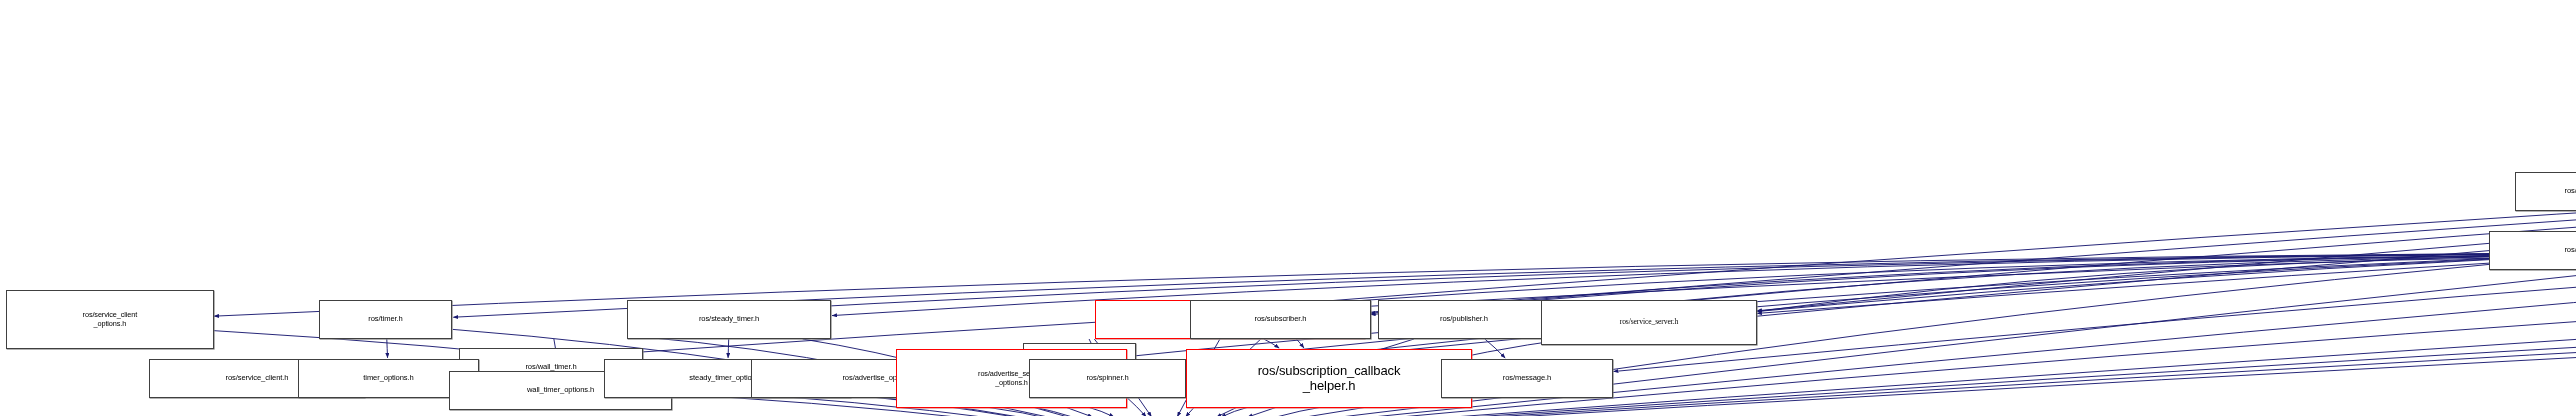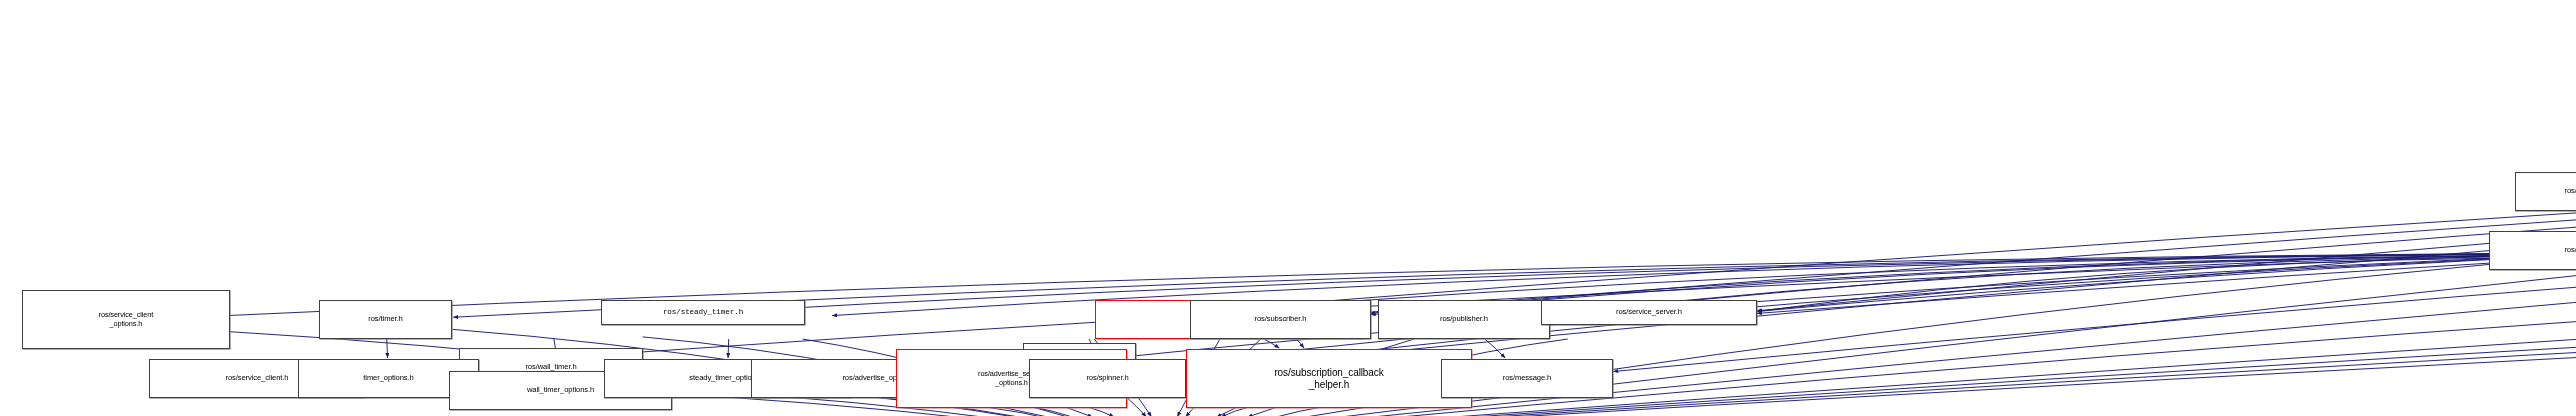--- a/index.html
+++ b/index.html
@@ -158,36 +158,36 @@
         <path d="M1917.0,677.0 Q1933.1,691.4 1949.3,709.3" fill="none" stroke="#191970" stroke-width="1.6" marker-end="url(#arrowhead)"></path>
         <path d="M2122.7,693.0 Q2099.7,698.8 2076.8,709.7" fill="none" stroke="#191970" stroke-width="1.6" marker-end="url(#arrowhead)"></path>
         <path d="M2450.0,667.4 Q2290.5,675.9 2131.0,719.4" fill="none" stroke="#191970" stroke-width="1.6" marker-end="url(#arrowhead)"></path>
         <path d="M1945.6,777.0 Q1936.9,783.7 1928.2,792.3" fill="none" stroke="#191970" stroke-width="1.6" marker-end="url(#arrowhead)"></path>
         <path d="M2004.9,777.0 Q2009.7,784.0 2014.6,792.2" fill="none" stroke="#191970" stroke-width="1.6" marker-end="url(#arrowhead)"></path>
       </g>
   </svg>
   <div id="node-layer">
       <div class="gnode strong" style="left: 2515px; top: 172px; width: 133px; height: 39px;">ros/topic.h</div>
       <div class="gnode strong" style="left: 2489px; top: 231px; width: 212px; height: 39px;">ros/node_handle.h</div>
-      <div class="gnode strong" style="left: 5.9px; top: 290px; width: 208px; height: 59px; font-size: 7.3px; margin-left: 16px;">ros/service_client
+      <div class="gnode strong" style="left: 5.9px; top: 290px; width: 208px; height: 59px; font-size: 7.3px;">ros/service_client
 _options.h</div>
       <div class="gnode strong" style="left: 319px; top: 300px; width: 133px; height: 39px;">ros/timer.h</div>
       <div class="gnode strong" style="left: 459px; top: 300px; width: 184px; height: 39px; margin-top: 48px;">ros/wall_timer.h</div>
-      <div class="gnode strong" style="left: 601px; top: 300px; width: 204px; height: 25px; font-family: Liberation Mono, monospace;">ros/steady_timer.h</div>
+      <div class="gnode strong" style="left: 627px; top: 300px; width: 204px; height: 39px;">ros/steady_timer.h</div>
       <div class="gnode strong" style="left: 1023px; top: 300px; width: 113px; height: 39px; margin-top: 43px;">ros/init.h</div>
       <div class="gnode red strong" style="left: 1095px; top: 300px; width: 270px; height: 39px;">ros/subscribe_options.h</div>
       <div class="gnode strong" style="left: 1190px; top: 300px; width: 181px; height: 39px;">ros/subscriber.h</div>
       <div class="gnode strong" style="left: 1378px; top: 300px; width: 172px; height: 39px; text-align: center;">ros/publisher.h</div>
-      <div class="gnode strong" style="left: 1541px; top: 300px; width: 216px; height: 25px;">ros/service_server.h</div>
+      <div class="gnode strong" style="left: 1541px; top: 300px; width: 216px; height: 45px; font-family: Liberation Serif, serif;">ros/service_server.h</div>
       <div class="gnode strong" style="left: 149px; top: 359px; width: 216px; height: 39px;">ros/service_client.h</div>
       <div class="gnode strong" style="left: 298px; top: 359px; width: 181px; height: 39px;">timer_options.h</div>
       <div class="gnode strong" style="left: 449px; top: 359px; width: 223px; height: 39px; margin-top: 12px;">wall_timer_options.h</div>
       <div class="gnode strong" style="left: 604px; top: 359px; width: 247px; height: 39px;">steady_timer_options.h</div>
       <div class="gnode strong" style="left: 751px; top: 359px; width: 259px; height: 39px;">ros/advertise_options.h</div>
       <div class="gnode red strong" style="left: 896px; top: 349px; width: 231px; height: 59px; font-size: 7.3px;">ros/advertise_service
 _options.h</div>
       <div class="gnode strong" style="left: 1029px; top: 359px; width: 157px; height: 39px; text-align: center;">ros/spinner.h</div>
-      <div class="gnode red strong" style="left: 1186px; top: 349px; width: 286px; height: 59px; font-size: 10px;">ros/subscription_callback
+      <div class="gnode red strong" style="left: 1186px; top: 349px; width: 286px; height: 59px; font-size: 13px;">ros/subscription_callback
 _helper.h</div>
       <div class="gnode strong" style="left: 1441px; top: 359px; width: 172px; height: 39px; text-align: right;">ros/message.h</div>
     </div>
 </div>
 
 
 </body></html>

